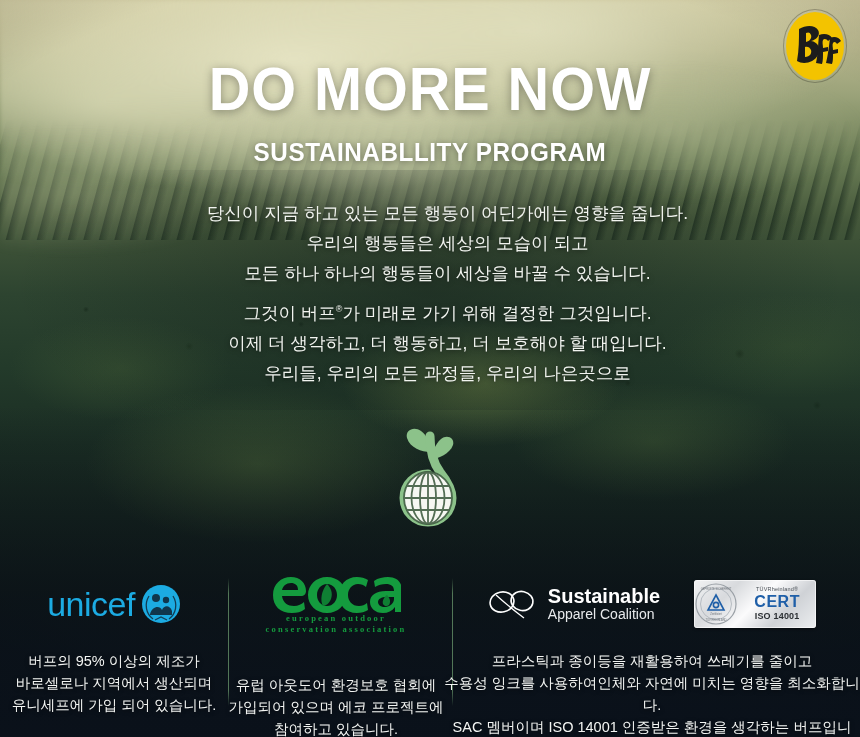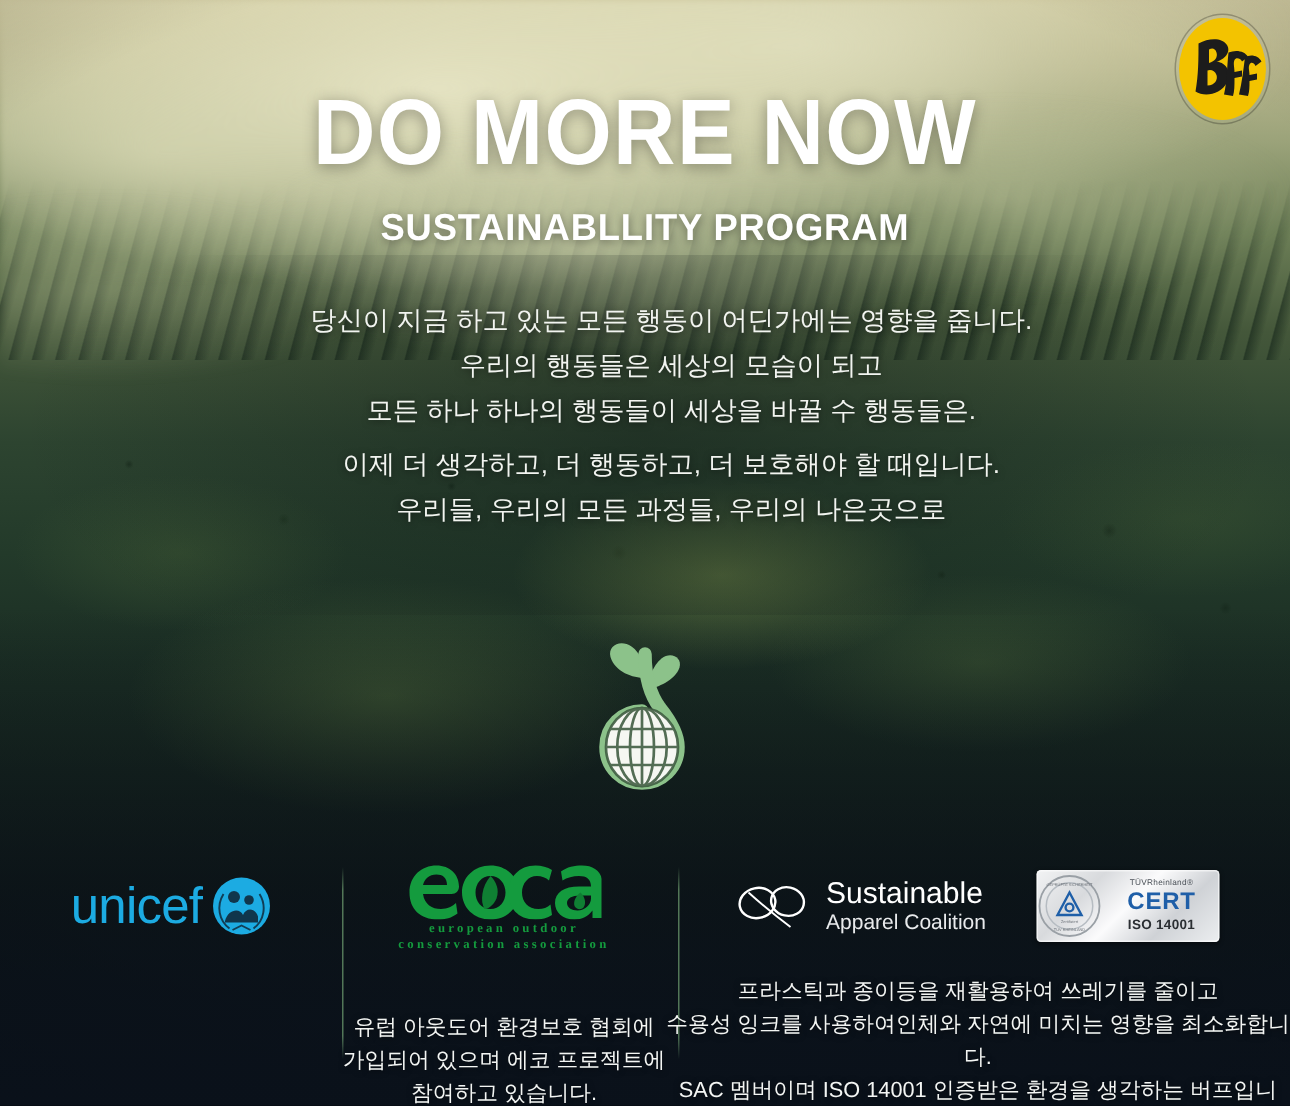--- a/index.html
+++ b/index.html
@@ -236,21 +236,21 @@
   .eoca-sub {
     font-size: 8.5px;
     letter-spacing: 2.2px;
     line-height: 11px;
     text-align: center;
     font-weight: 700;
     font-family: Liberation Serif, serif;
   }
   
   .sac-text { line-height: 1.05; }
-  .sac-l1 { font-size: 20px; color: #ffffff; font-weight: 400; }
+  .sac-l1 { font-size: 20px; color: #ffffff; font-weight: 700; }
   .sac-l2 { font-size: 14px; color: #e8eaec; font-weight: 400; }
   
   .tuv-badge {
     width: 122px; height: 48px;
     border-radius: 3px;
     display: flex; align-items: center;
     background: linear-gradient(135deg, #f2f3f4 0%, #d8dadd 28%, #fbfbfc 50%, #cfd2d6 72%, #eceef0 100%);
     box-shadow: inset 0 0 0 1px rgba(255,255,255,.6), 0 1px 3px rgba(0,0,0,.45);
     padding: 0 0;
     box-sizing: border-box;
@@ -286,24 +286,25 @@
       </g>
     </svg>
   </div>
 
   <div class="headline">DO MORE NOW</div>
   <div class="subhead">SUSTAINABLLITY PROGRAM</div>
 
   <div class="copy copy-a">
     <p>당신이 지금 하고 있는 모든 행동이 어딘가에는 영향을 줍니다.</p>
     <p>우리의 행동들은 세상의 모습이 되고</p>
-    <p>모든 하나 하나의 행동들이 세상을 바꿀 수 행동들은.</p>
+    <p>모든 하나 하나의 행동들이 세상을 바꿀 수 있습니다.</p>
   </div>
 
   <div class="copy copy-b">
+    <p><span>그것이 버프</span><span class="reg">®</span><span>가 미래로 가기 위해 결정한 그것입니다.</span></p>
     <p>이제 더 생각하고, 더 행동하고, 더 보호해야 할 때입니다.</p>
     <p>우리들, 우리의 모든 과정들, 우리의 나은곳으로</p>
   </div>
 
   <div class="sprout">
     <svg width="112" height="124" viewBox="0 0 112 124" aria-hidden="true">
       <g fill="none" stroke="#8CC28A" stroke-width="9" stroke-linecap="round">
 
         <path d="M56 44 C48 44, 36 40, 33 30 C31 22, 40 18, 47 23 C53 27, 56 36, 56 44 Z" fill="#8CC28A" stroke="none"></path>
 
@@ -342,20 +343,23 @@
             <circle cx="25" cy="16" r="3.2"></circle>
             <path d="M9 30 C11 22, 19 21, 21 26 C23 21, 29 21, 31 27 L31 31 L9 31 Z"></path>
           </g>
           <g stroke="#0f2233" stroke-width="1.3" fill="none" opacity=".8">
             <path d="M8 12 C3 20, 5 30, 12 35"></path>
             <path d="M32 12 C37 20, 35 30, 28 35"></path>
             <path d="M14 36 L20 33 L26 36"></path>
           </g>
         </svg>
       </div>
+      <div class="pcaption">버프의 95% 이상의 제조가
+바로셀로나 지역에서 생산되며
+유니세프에 가입 되어 있습니다.</div>
     </div>
 
     <div class="pcol c2">
       <div class="logo-row">
         <div style="display:flex;flex-direction:column;align-items:center;">
           <svg width="130" height="40" viewBox="0 0 130 40">
             <g fill="#149B3E">
               <path d="M2 22 C2 11, 10 4, 20 4 C29 4, 35 10, 35 18 C35 21, 33 23, 30 23 L11 23 C12 30, 17 33, 23 33 C27 33, 31 31, 33 29 L34 36 C30 39, 26 40, 21 40 C9 40, 2 33, 2 22 Z M11 17 L27 17 C27 12, 24 10, 20 10 C15 10, 12 13, 11 17 Z"></path>
               <path d="M56 4 C67 4, 75 12, 75 22 C75 32, 67 40, 56 40 C45 40, 37 32, 37 22 C37 12, 45 4, 56 4 Z M56 11 C50 11, 46 16, 46 22 C46 28, 50 33, 56 33 C62 33, 66 28, 66 22 C66 16, 62 11, 56 11 Z"></path>
               <path d="M97 7 L95 14 C93 12, 90 11, 87 11 C81 11, 77 16, 77 22 C77 28, 81 33, 88 33 C91 33, 94 32, 96 30 L97 37 C94 39, 90 40, 86 40 C74 40, 68 32, 68 22 C68 12, 75 4, 86 4 C90 4, 94 5, 97 7 Z"></path>

